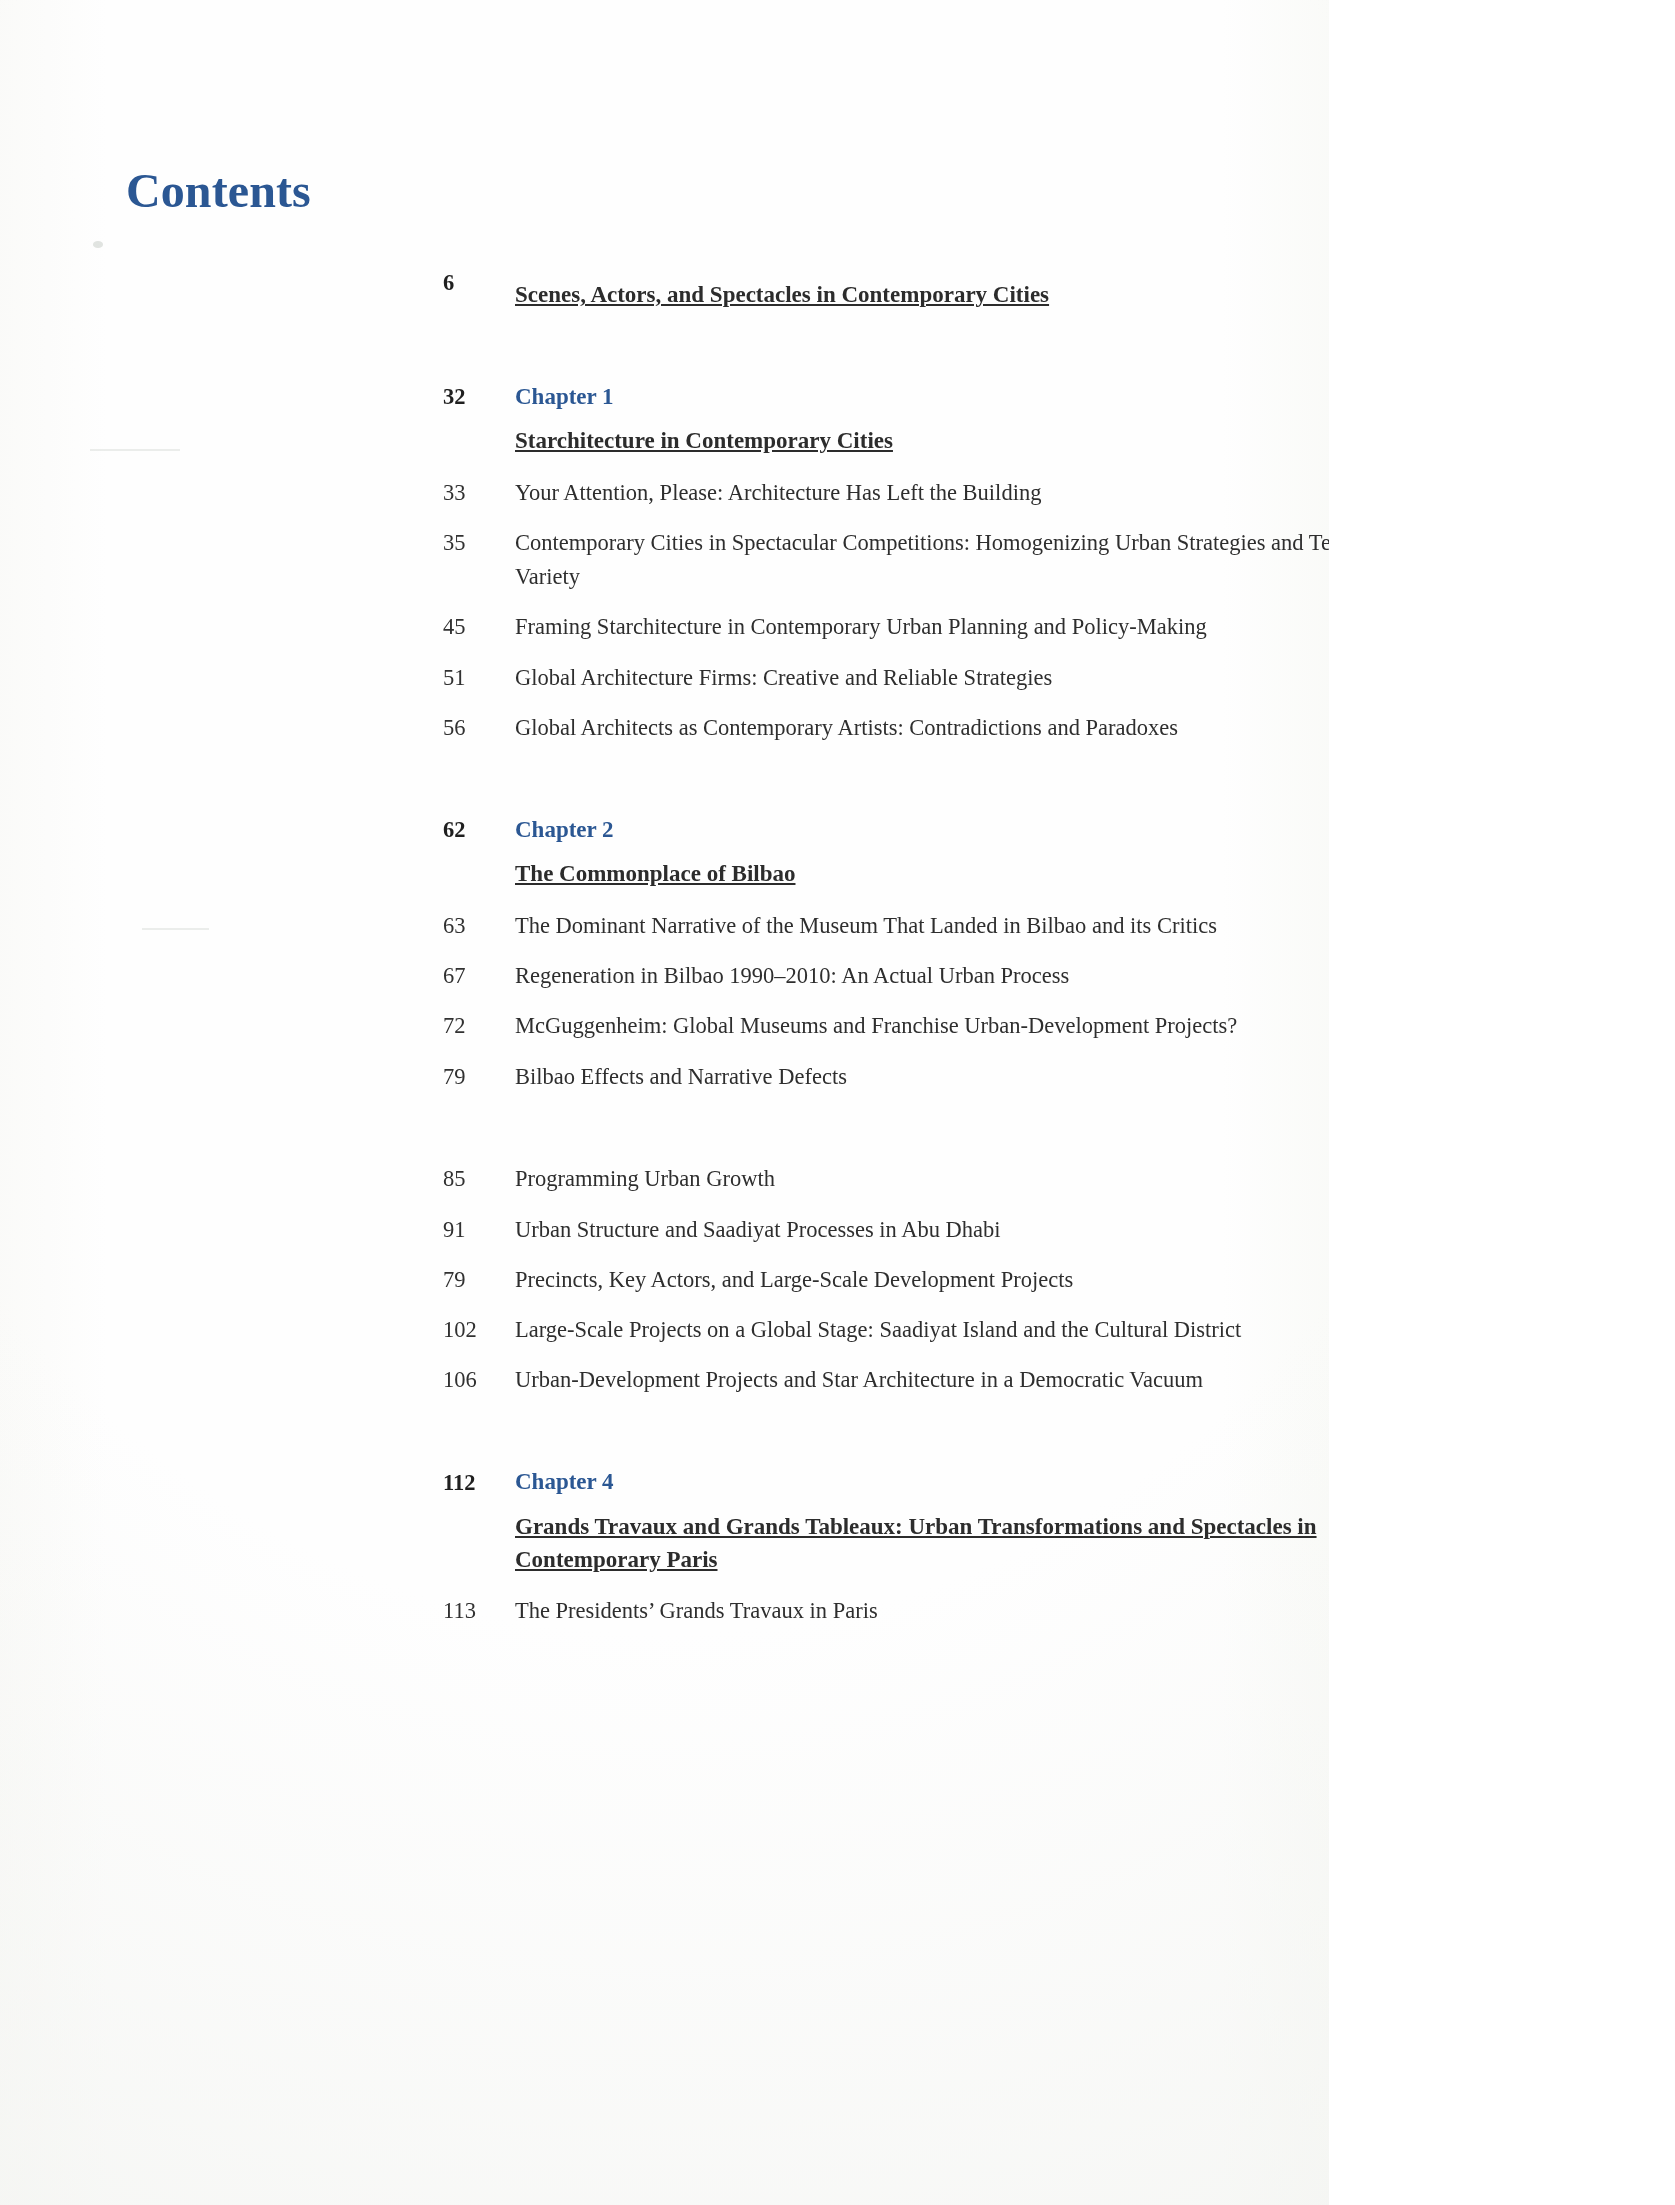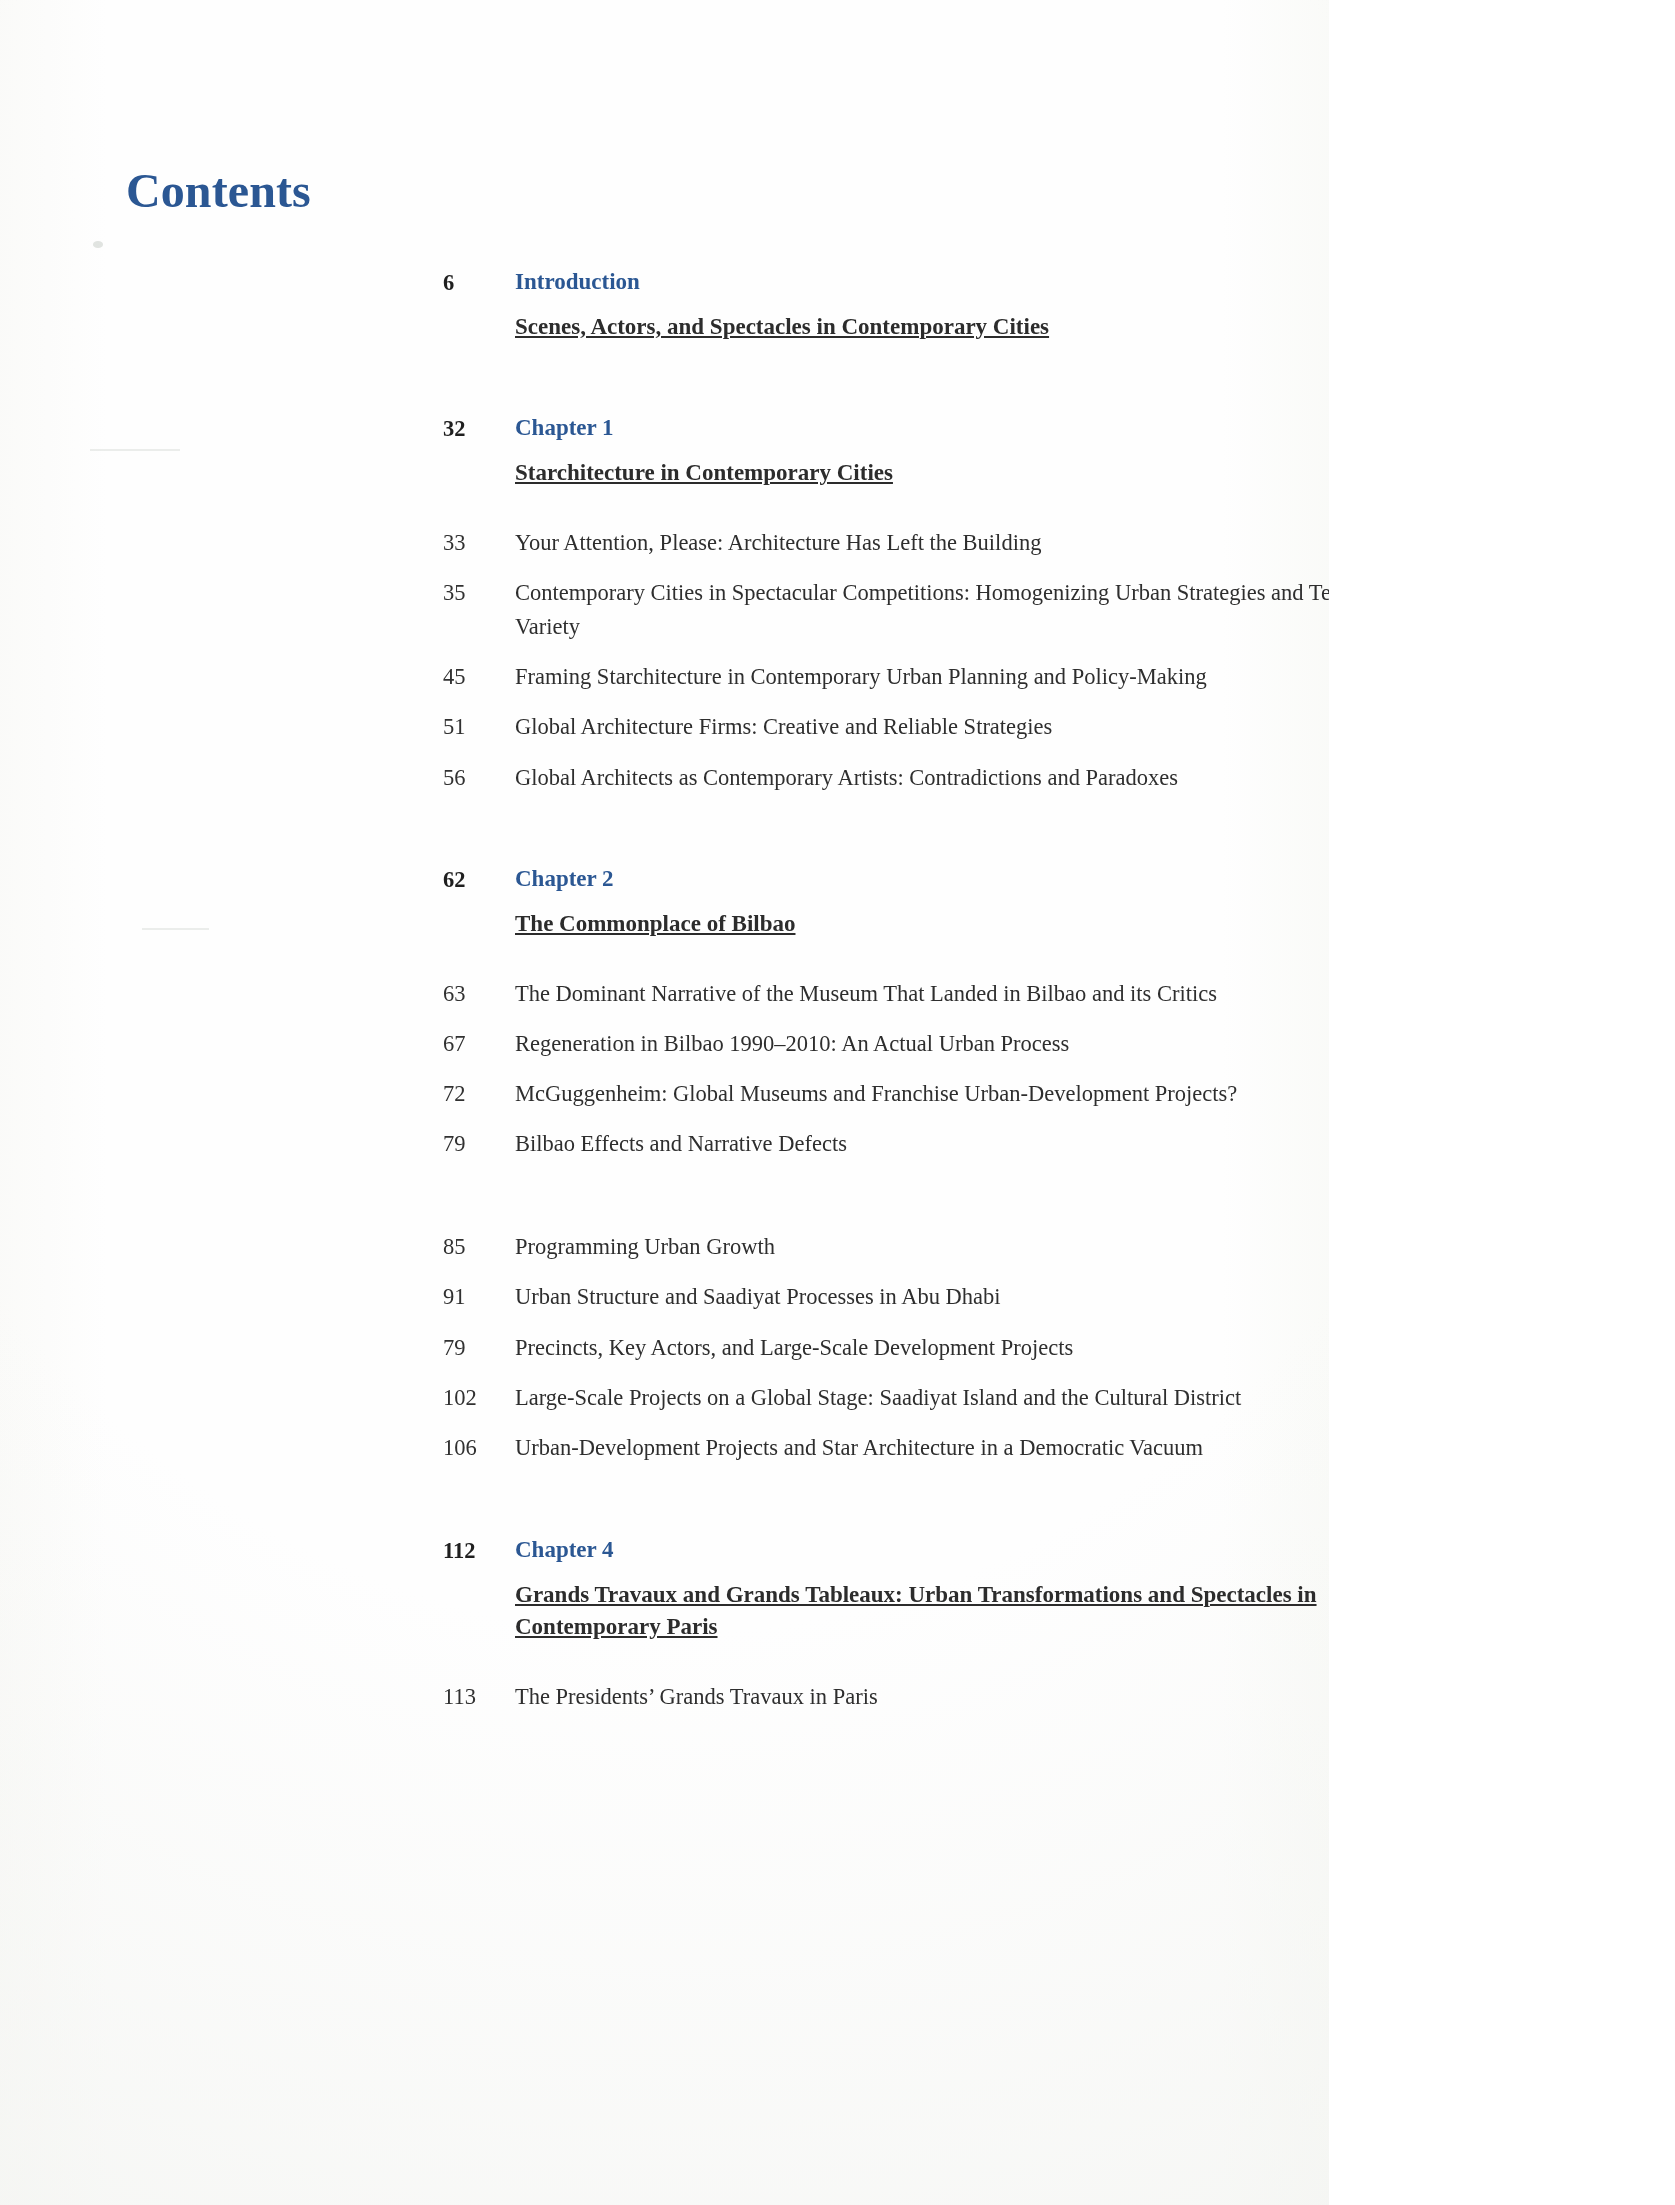--- a/index.html
+++ b/index.html
@@ -92,21 +92,21 @@
     font-size: 23px;
     font-weight: bold;
     color: #2c2c2c;
     line-height: 1.42;
     margin-top: 13px;
     max-width: 883px;
     text-decoration: underline;
   }
 
   .entries {
-    margin-top: 36px;
+    margin-top: 18px;
   }
   .entry {
     display: flex;
     align-items: flex-start;
     margin-top: 16.5px;
   }
   .entry:first-child {
     margin-top: 0;
   }
   .entry-num {
@@ -147,21 +147,20 @@
   <div class="streak" style="left:142px; top:928px; width:67px; height:1.5px;"></div>
 
   <h1 class="page-title">Contents</h1>
 
   <div class="toc">
 
   <div class="toc-section">
         <div class="sec-head">
           <div class="sec-num">6</div>
           <div class="sec-head-text">
-            <div class="sec-label">Introduction</div>
             <div class="sec-title">Scenes, Actors, and Spectacles in Contemporary Cities</div>
           </div>
         </div>
       </div>
       <div class="toc-section">
         <div class="sec-head">
           <div class="sec-num">32</div>
           <div class="sec-head-text">
             <div class="sec-label">Chapter 1</div>
             <div class="sec-title">Starchitecture in Contemporary Cities</div>

